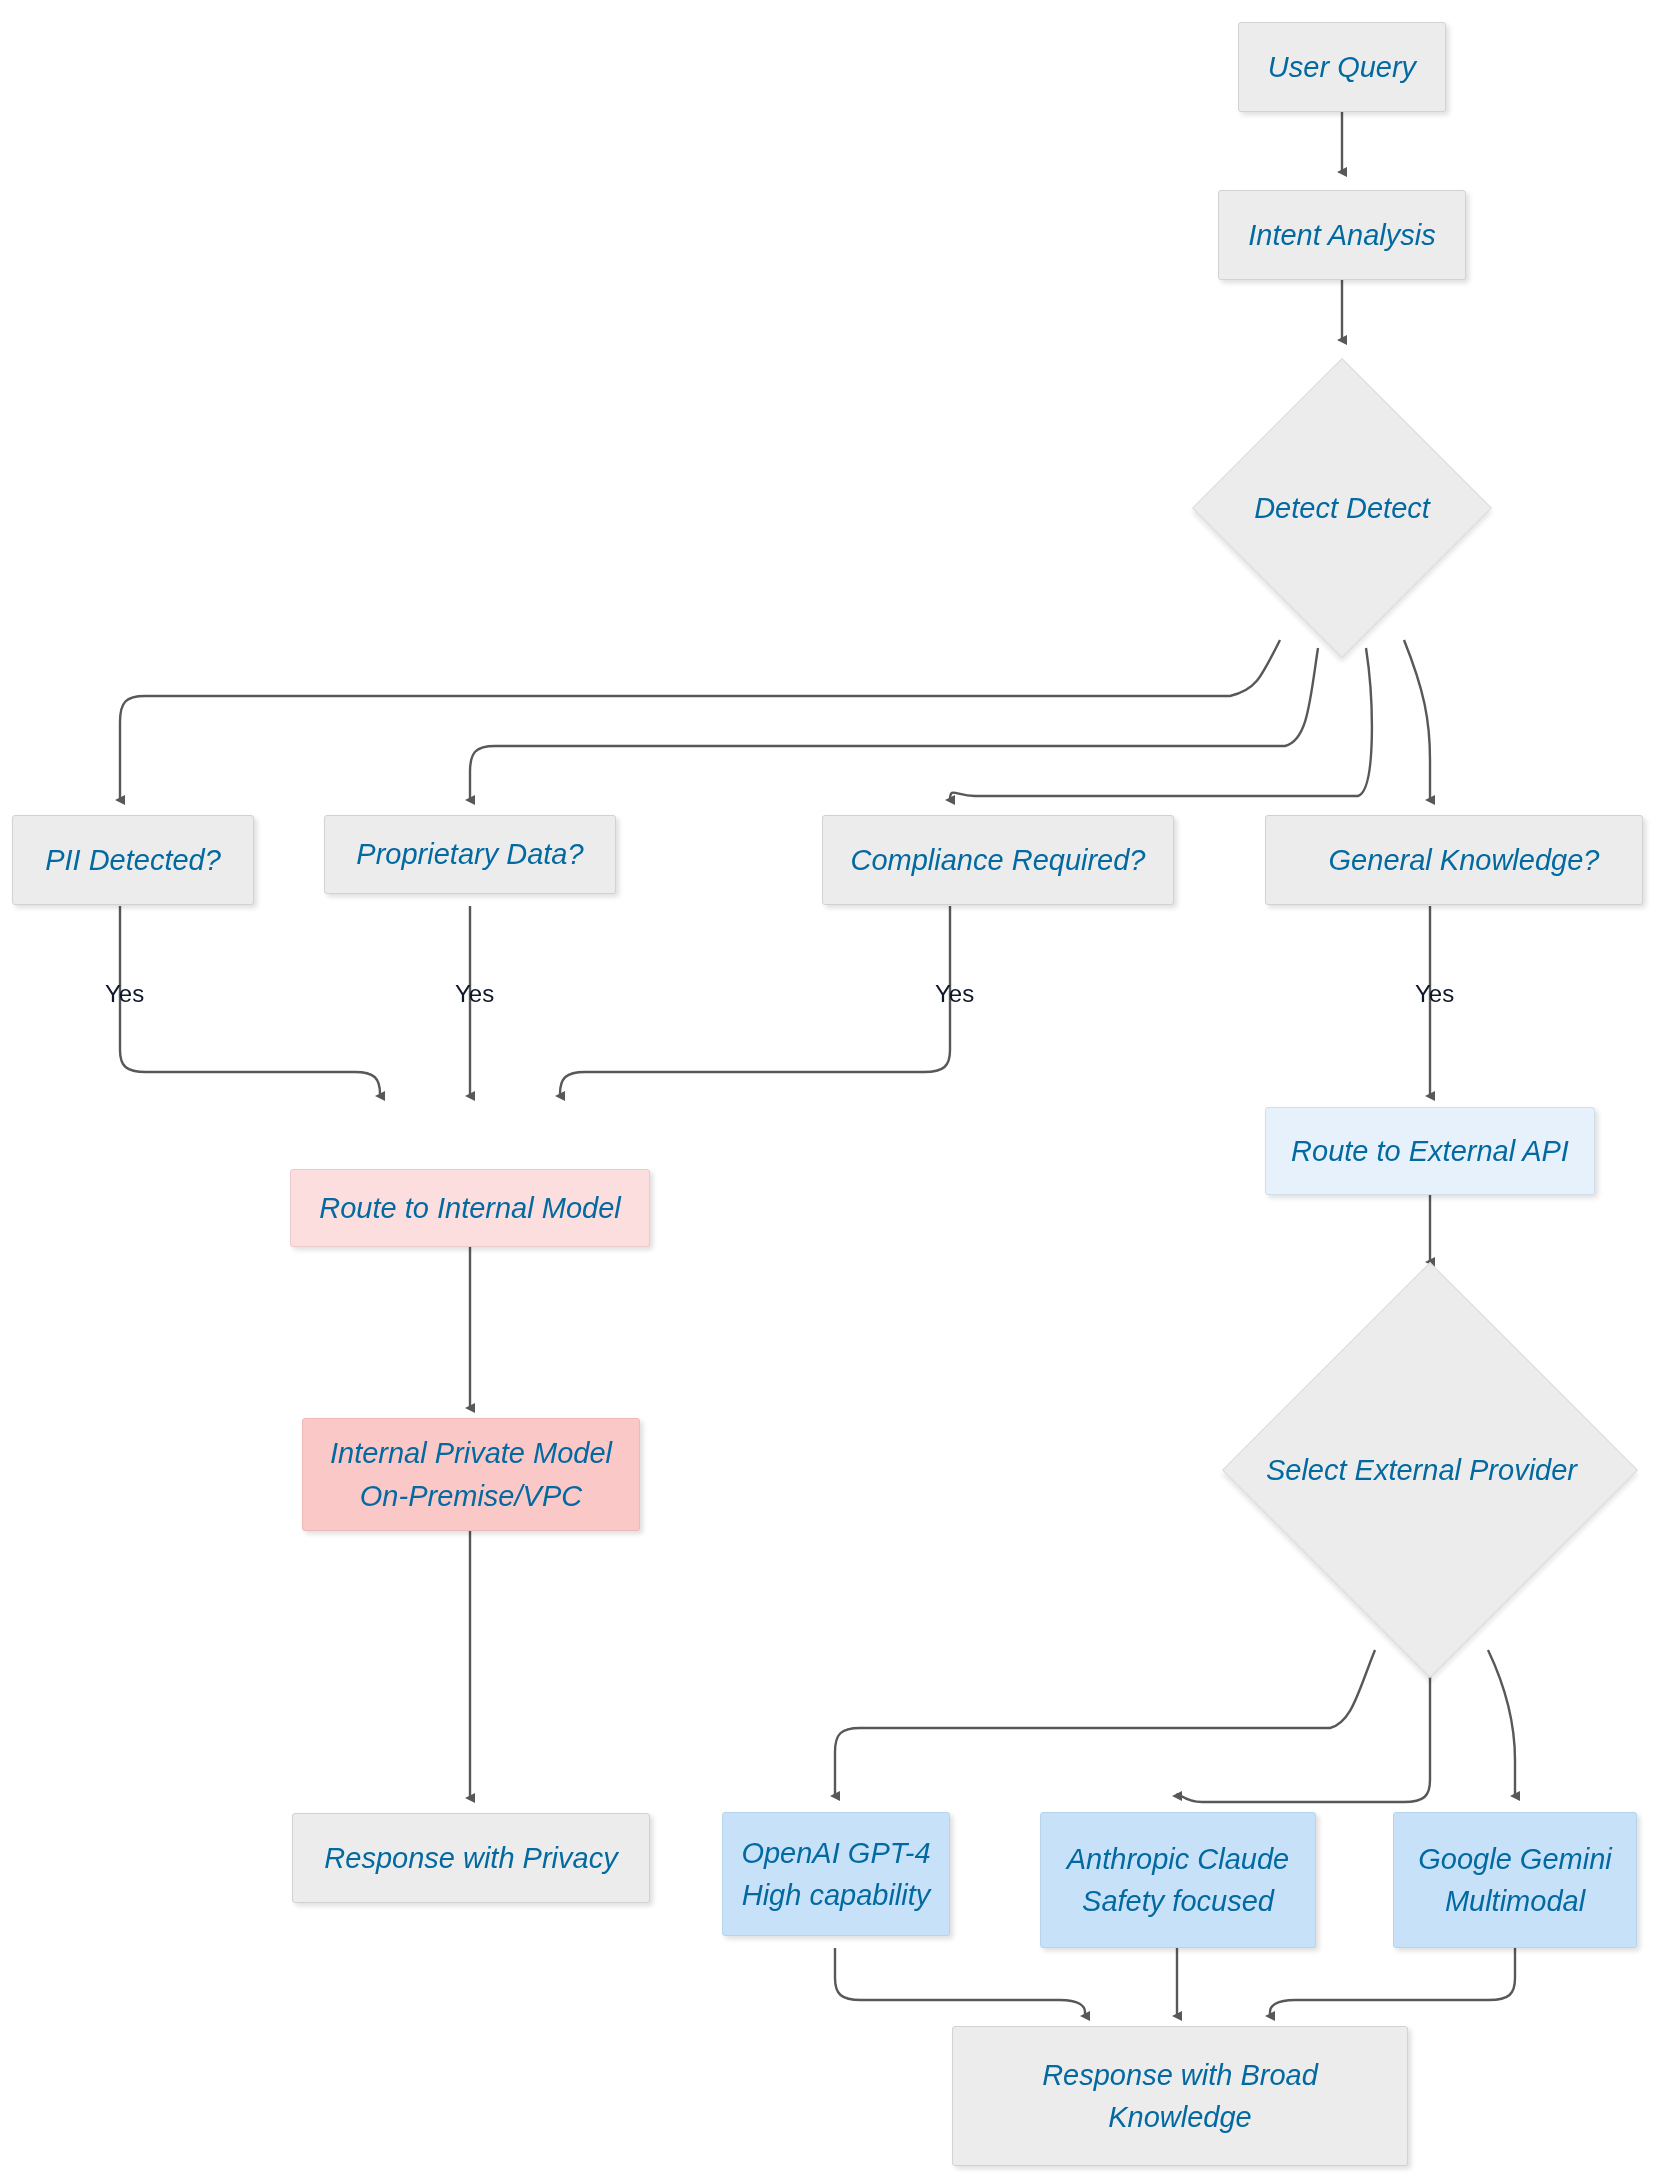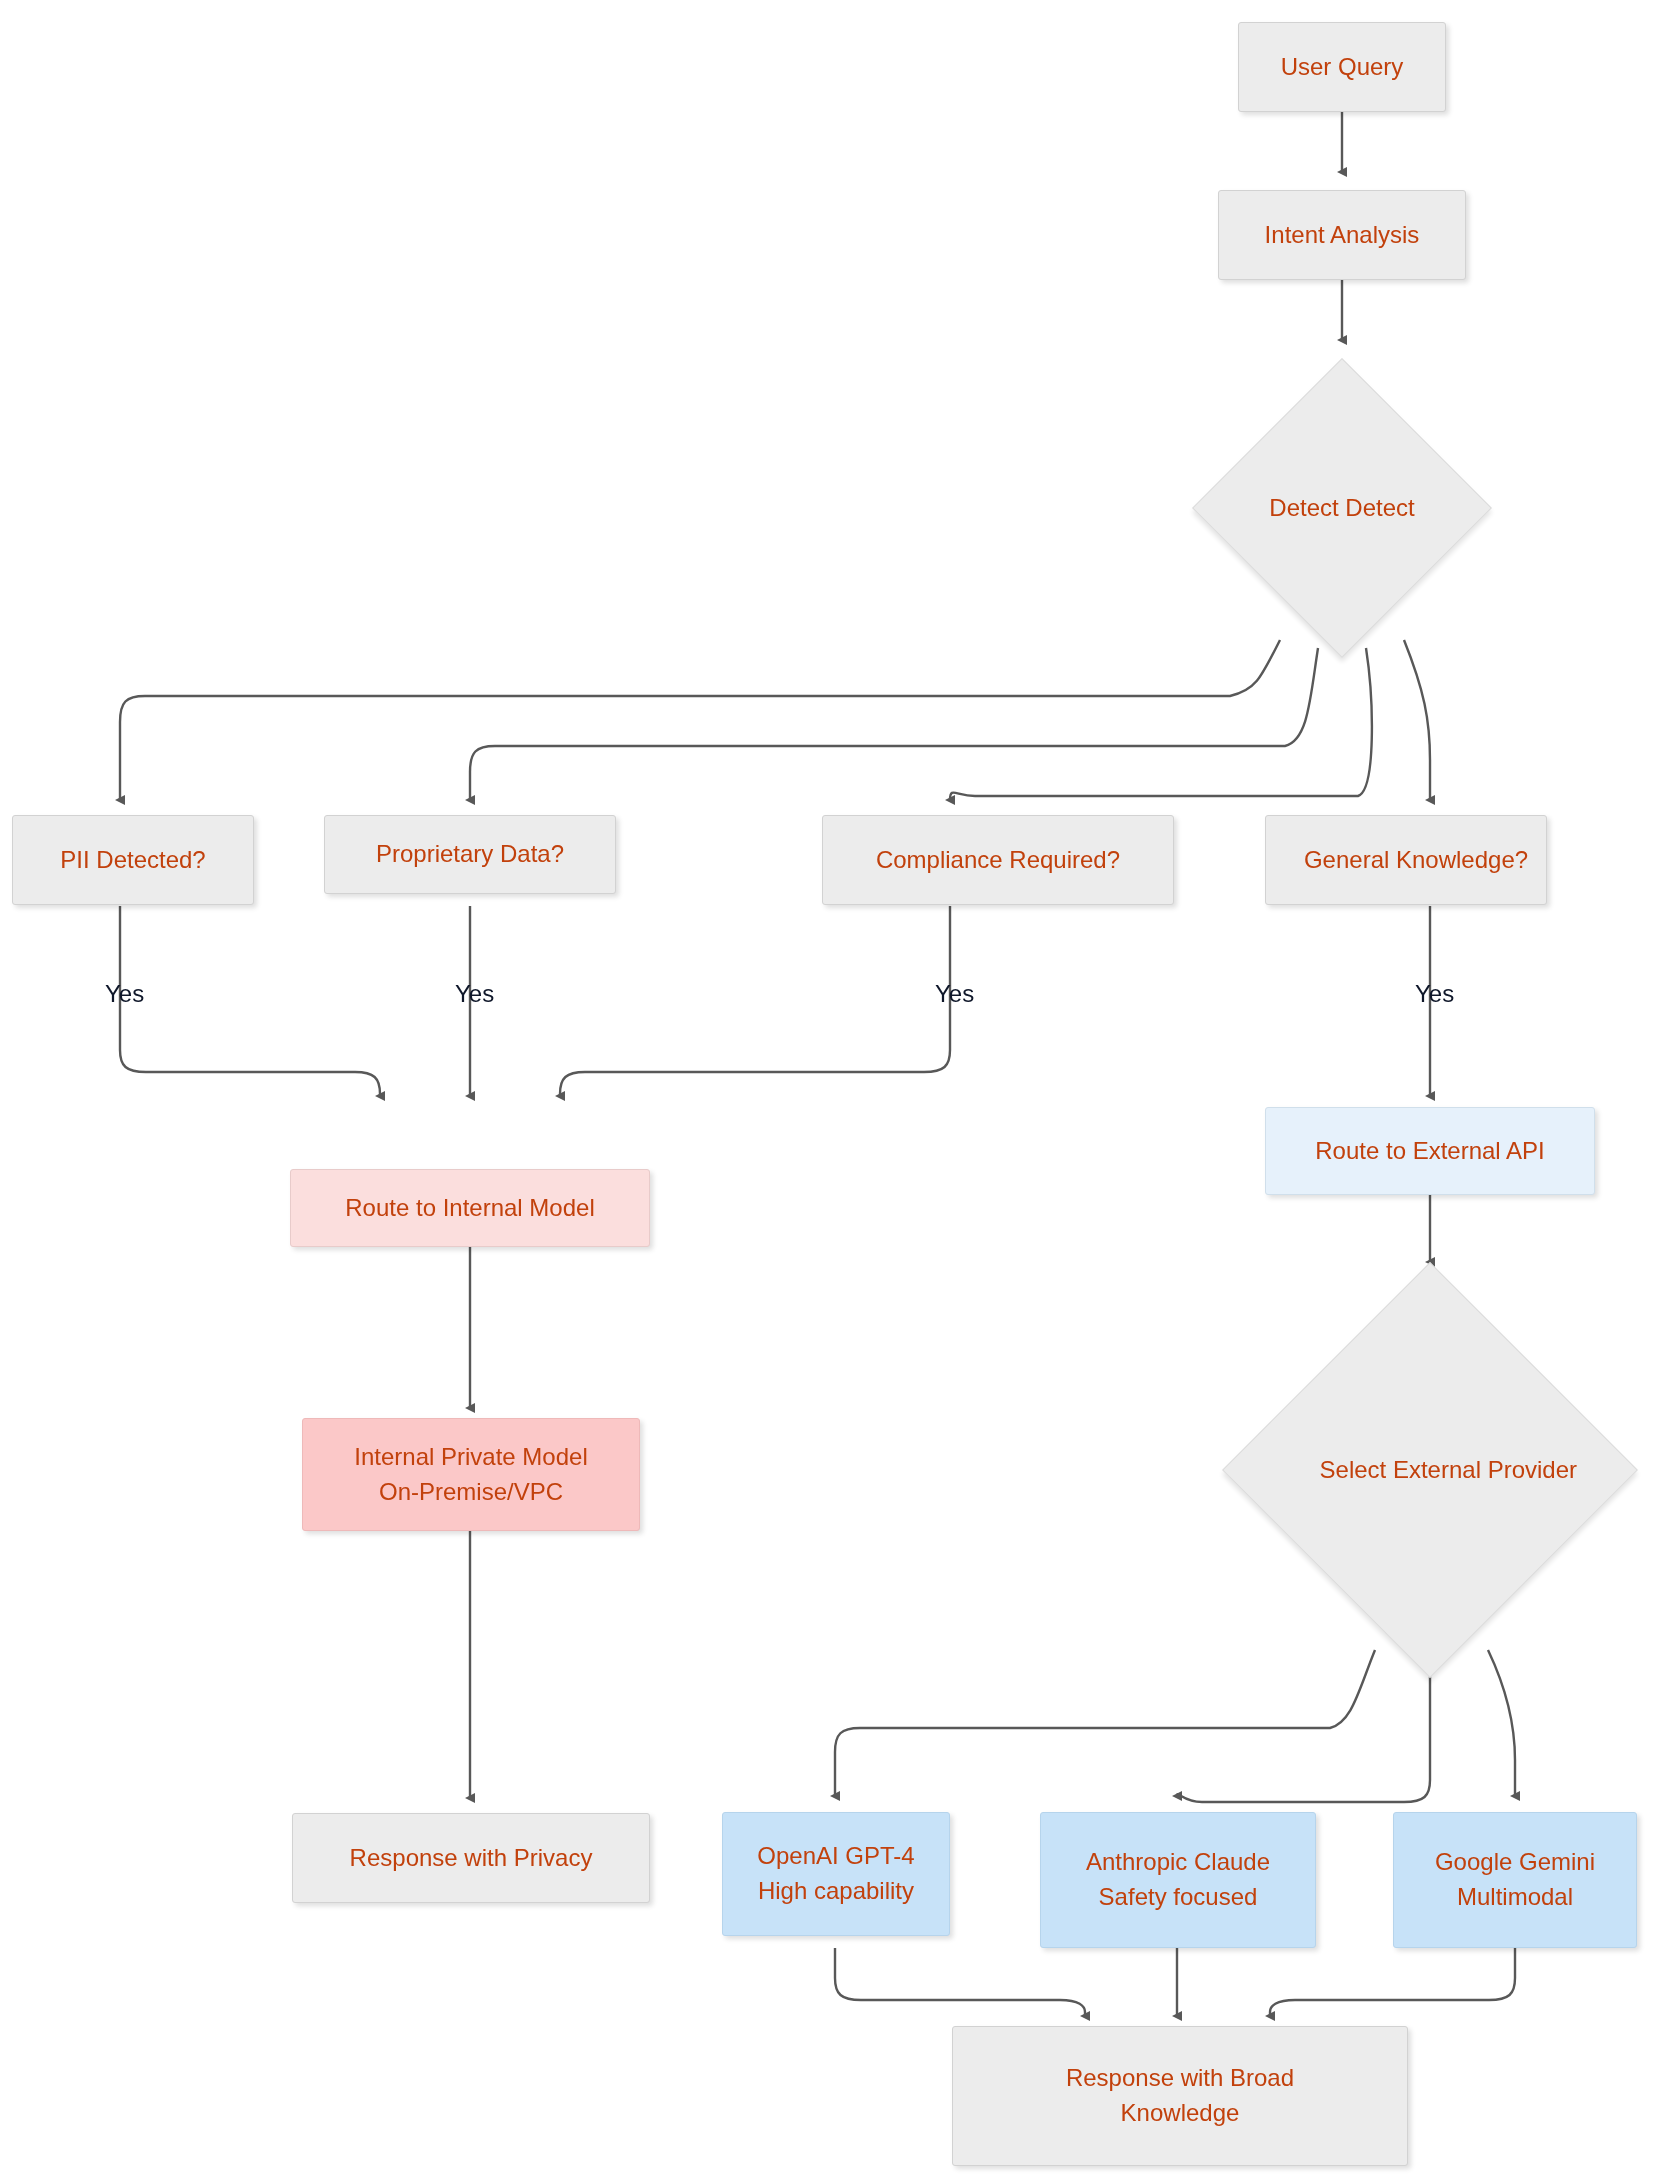--- a/index.html
+++ b/index.html
@@ -28,23 +28,24 @@
     pointer-events: none;
   }
   .node {
     position: absolute;
     box-sizing: border-box;
     display: flex;
     align-items: center;
     justify-content: center;
     text-align: center;
     line-height: 1.45;
-    font-size: 24px;
-    color: #c2410c;
+    font-size: 29px;
+    color: #0369a1;
     z-index: 5;
+    font-style: italic;
   }
   .node-rect {
     border: 1px solid #d2d2d2;
     border-radius: 3px;
     background: #ececec;
     box-shadow: 3px 3px 5px rgba(0,0,0,0.13);
   }
   .node-rect.fill-default { background: #ececec; }
   .node-rect.fill-pink-light { background: #fbdedd; border-color: #e8cbca; }
   .node-rect.fill-pink-strong { background: #fbc8c8; border-color: #eeb9b9; }
@@ -157,21 +158,21 @@
   </div>
 
   <div class="node node-rect fill-default" style="left:324px; top:815px; width:292px; height:79px;">
     <span class="node-label">Proprietary Data?</span>
   </div>
 
   <div class="node node-rect fill-default" style="left:822px; top:815px; width:352px; height:90px;">
     <span class="node-label">Compliance Required?</span>
   </div>
 
-  <div class="node node-rect fill-default" style="left:1265px; top:815px; width:282px; height:90px;padding-left:20px;">
+  <div class="node node-rect fill-default" style="left:1265px; top:815px; width:378px; height:90px;padding-left:20px;">
     <span class="node-label">General Knowledge?</span>
   </div>
 
   <div class="node node-rect fill-pink-light" style="left:290px; top:1169px; width:360px; height:78px;">
     <span class="node-label">Route to Internal Model</span>
   </div>
 
   <div class="node node-rect fill-blue-light" style="left:1265px; top:1107px; width:330px; height:88px;">
     <span class="node-label">Route to External API</span>
   </div>

